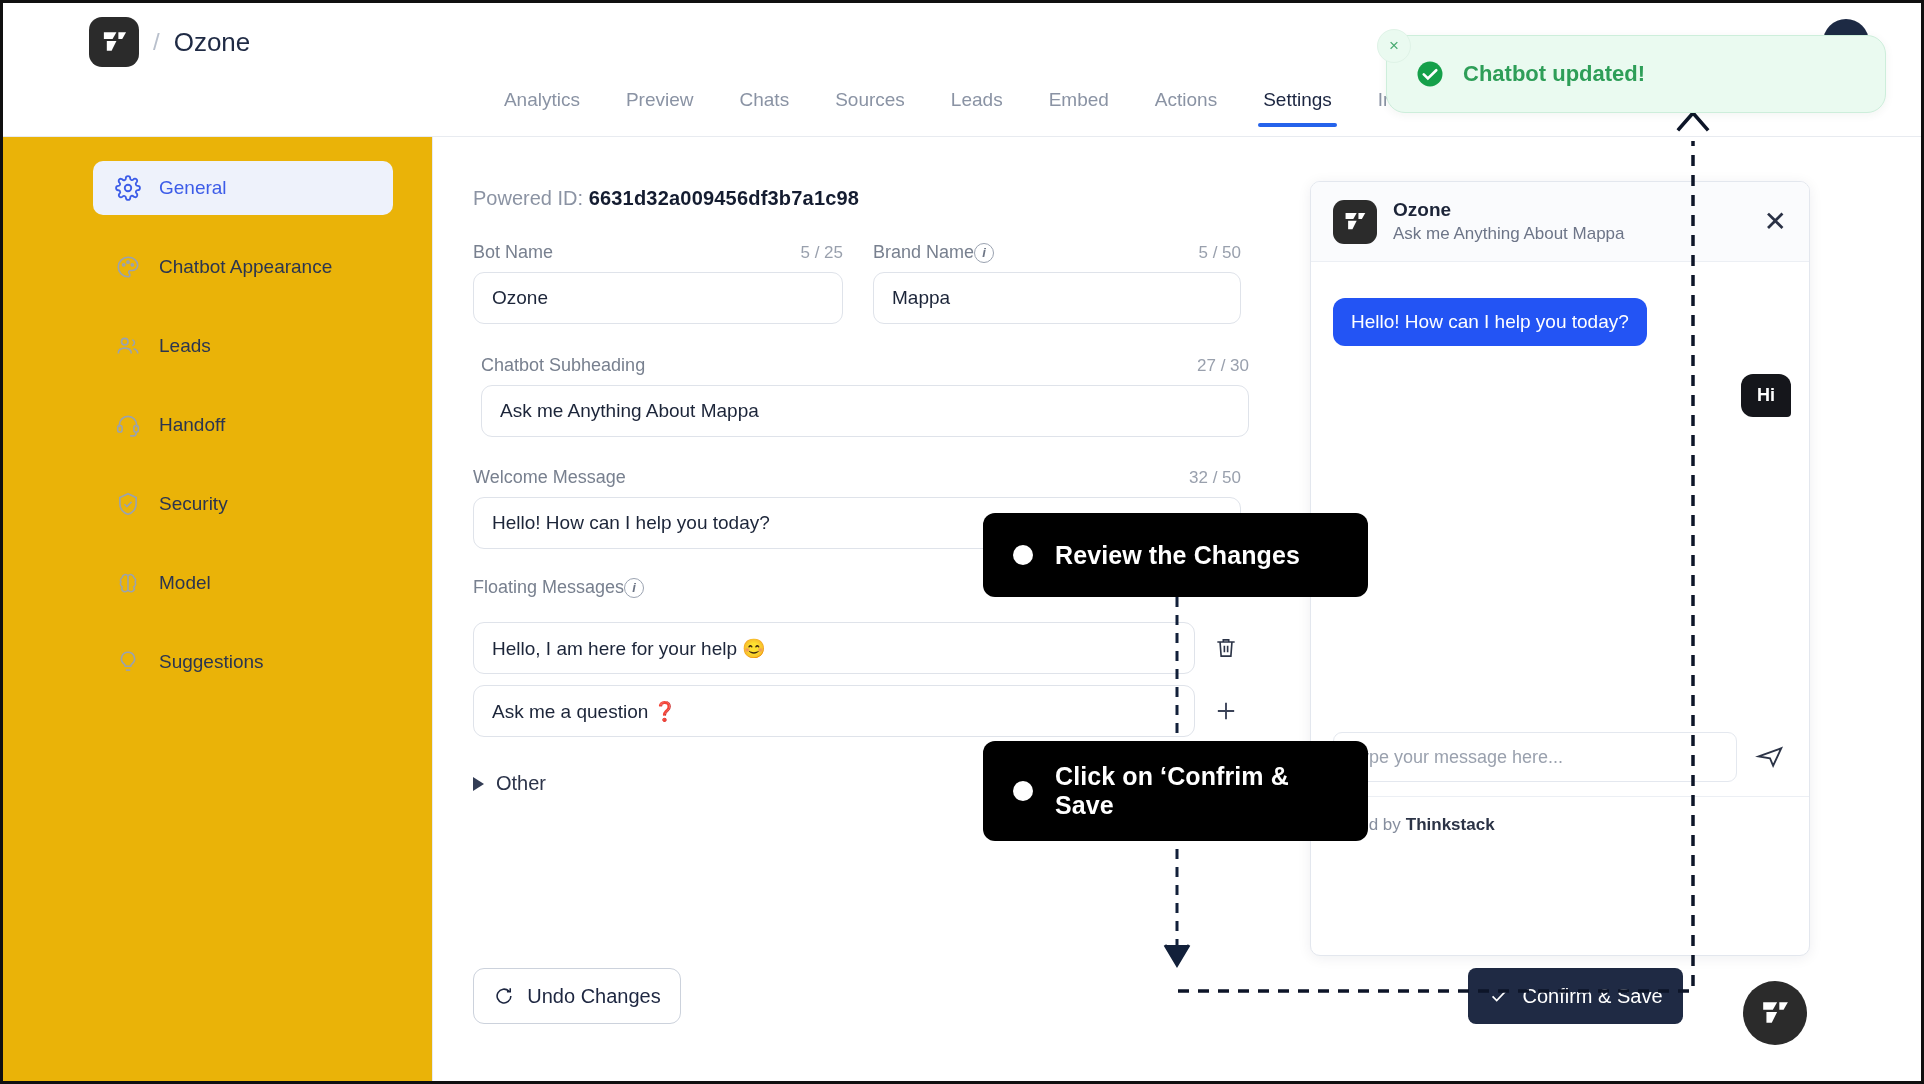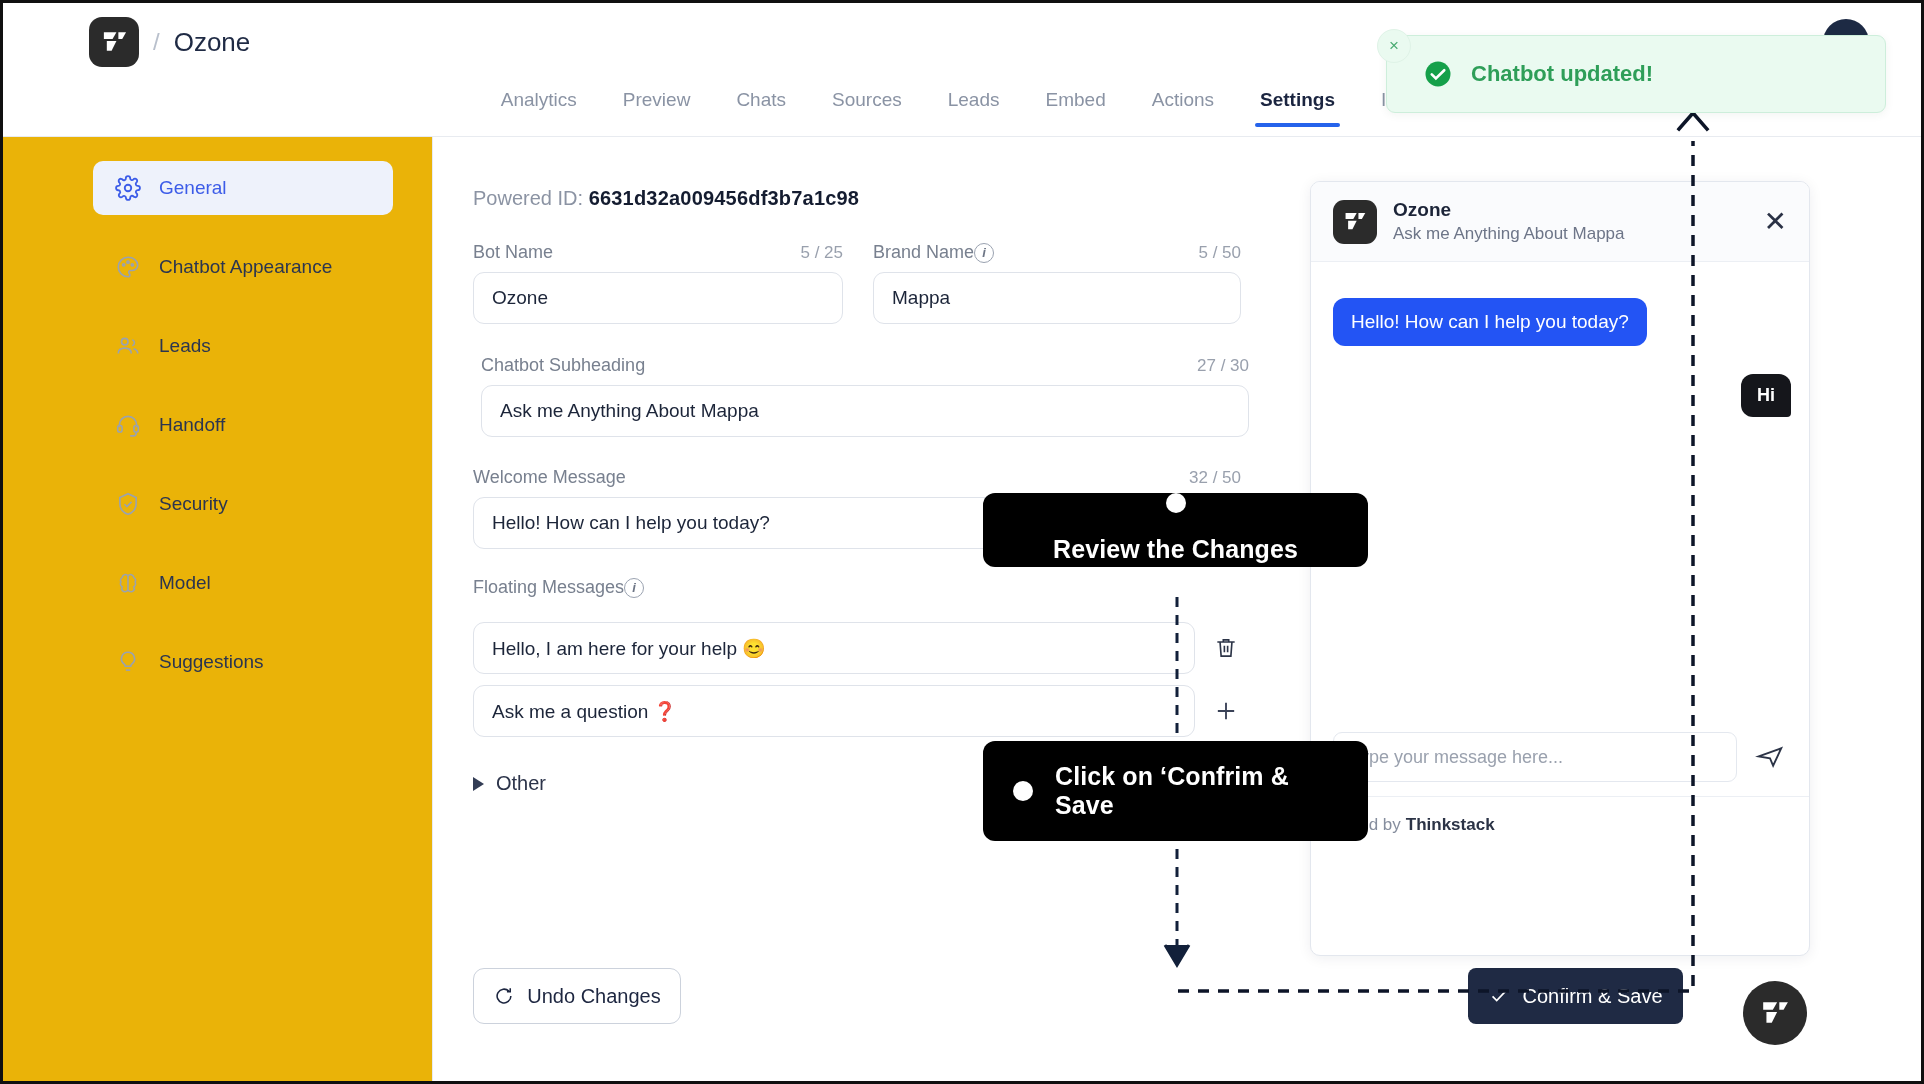--- a/index.html
+++ b/index.html
@@ -41,21 +41,21 @@
 
   
   .tabrow {
     position: absolute; left: 0; top: 86px; width: 1918px; height: 48px;
     display: flex; align-items: flex-start; justify-content: center; gap: 0;
   }
   .tab {
     font-size: 19px; color: #8a93a4; padding: 0 23px 16px 23px;
     position: relative; white-space: nowrap;
   }
-  .tab.active { color: #1b2540; font-weight: 700; }
+  .tab.active { color: #1b2540; font-weight: 400; }
   .tab.active::after {
     content: ""; position: absolute; left: 18px; right: 18px; bottom: 0;
     height: 4px; background: #2563eb; border-radius: 2px;
   }
   .hr-top { position: absolute; left: 0; top: 133px; width: 1918px; height: 1px; background: #e8ebf0; }
 
   
   .sidebar {
     position: absolute; left: 0; top: 134px; width: 430px; height: 944px;
     background: #eab308; border-right: 1px solid #e8ebf0;
@@ -161,40 +161,40 @@
 
   .fab {
     position: absolute; left: 1740px; top: 978px; width: 64px; height: 64px;
     border-radius: 50%; background: #2b2b2b;
     display: flex; align-items: center; justify-content: center;
   }
 
   
   .toast {
     position: absolute; left: 1383px; top: 32px; width: 500px; height: 78px;
-    background: #eafaf0; border: 1px solid #cdeedb; border-radius: 9px;
-    display: flex; align-items: center; padding-left: 36px; gap: 18px;
+    background: #eafaf0; border: 1px solid #cdeedb; border-radius: 19px;
+    display: flex; align-items: center; padding-left: 28px; gap: 18px;
     box-shadow: 0 2px 10px rgba(30,60,40,.06);
   }
   .toast-text { color: #2e9e58; font-size: 22px; font-weight: 600; }
   .toast-x {
     position: absolute; left: 1374px; top: 26px; width: 34px; height: 34px;
     border-radius: 50%; background: #eafaf0; border: 1px solid #dff3e7;
     display: flex; align-items: center; justify-content: center;
     color: #4aab72; font-size: 17px;
   }
 
   
   .callout {
     position: absolute; background: #000; color: #fff; border-radius: 12px;
     display: flex; align-items: center; gap: 22px; padding: 0 30px;
     font-weight: 700; letter-spacing: .1px;
   }
   .callout .dot { width: 20px; height: 20px; border-radius: 50%; background: #fff; flex: 0 0 20px; }
-  .callout-1 { left: 980px; top: 490px; width: 385px; height: 74px; font-size: 25px; flex-direction: column; }
+  .callout-1 { left: 980px; top: 510px; width: 385px; height: 84px; font-size: 25px; }
   .callout-2 { left: 980px; top: 738px; width: 385px; height: 100px; font-size: 25px; line-height: 1.18; }
 
   svg.overlay { position: absolute; left: 0; top: 0; width: 1918px; height: 1078px; pointer-events: none; }
 </style>
 </head>
 <body>
 
 <div id="frame">
 
   <div class="topbar">

